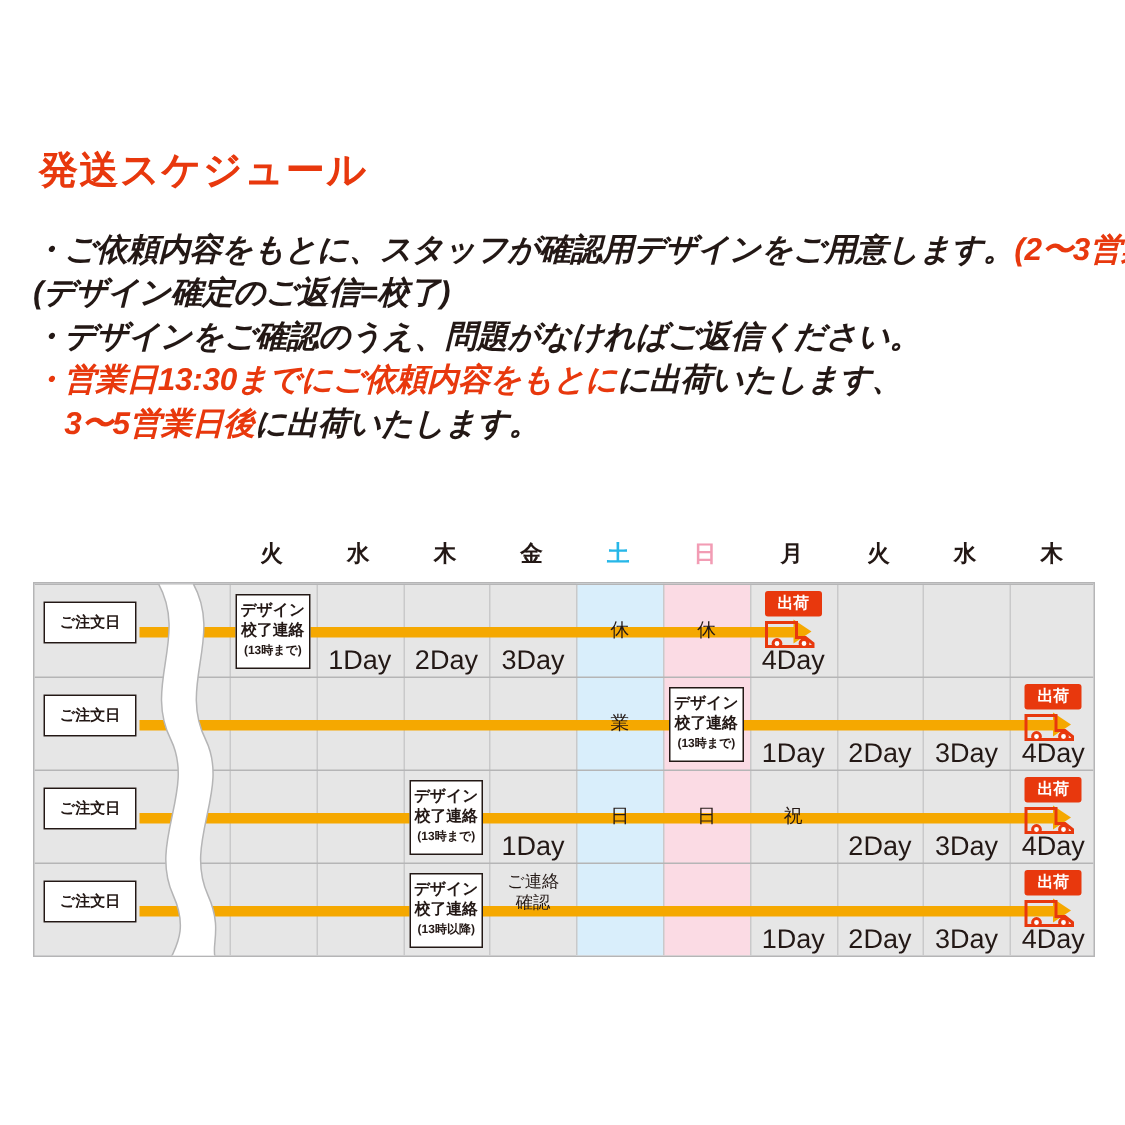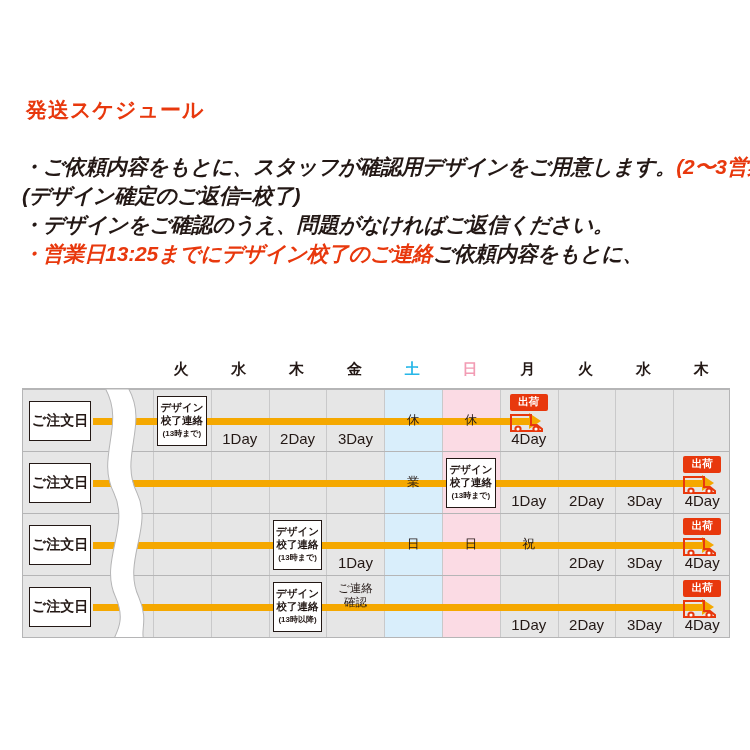--- a/index.html
+++ b/index.html
@@ -7,21 +7,21 @@
     width:750px;height:750px;
     background:#ffffff;
     font-family:"Liberation Sans","DejaVu Sans",sans-serif;
     color:#231815;
     overflow:hidden;
   }
   .page{position:relative;width:750px;height:750px;}
 
   .title{
     position:absolute;left:26px;top:96px;
-    font-size:21px;font-weight:bold;color:#e8380d;
+    font-size:26px;font-weight:bold;color:#e8380d;
     letter-spacing:1px;
   }
 
   .lines{position:absolute;left:22px;top:152px;width:710px;}
   .line{
     font-size:21px;font-weight:bold;line-height:29px;
     white-space:nowrap;letter-spacing:-0.2px;font-style:italic;
   }
   .red{color:#e8380d;}
   .blk{color:#231815;}
@@ -55,24 +55,24 @@
   .band-sun{background:#fbdbe4;}
 
   .rowline{position:absolute;left:0;right:0;height:1px;background:#b5b5b6;}
   .vline{position:absolute;top:0;bottom:0;width:1px;background:#c9c9ca;}
 
   .row{position:absolute;left:0;right:0;height:62px;}
 
   
   .orderbox{
     position:absolute;left:6px;top:11px;
-    width:62px;height:40px;
+    width:62px;height:28px;
     background:#ffffff;border:1px solid #231815;
     display:flex;align-items:center;justify-content:center;
-    font-size:14px;font-weight:bold;color:#231815;
+    font-size:10px;font-weight:bold;color:#231815;
     box-sizing:border-box;
   }
 
   
   .bar{
     position:absolute;height:7px;background:#f5a800;top:28px;
   }
   .bar:after{
     content:"";position:absolute;right:-11px;top:-5px;
     border-left:12px solid #f5a800;
@@ -93,21 +93,21 @@
     font-weight:bold;color:#231815;
     line-height:1.25;
     z-index:5;
     padding-top:4px;
   }
   .proof .p1{font-size:10.5px;display:block;}
   .proof .p2{font-size:8px;display:block;margin-top:2px;}
 
   .daylabel{
     position:absolute;width:58px;text-align:center;
-    font-size:15px;color:#231815;z-index:4;
+    font-size:18px;color:#231815;z-index:4;
   }
   .kyu{
     position:absolute;width:58px;text-align:center;
     font-size:12.5px;color:#231815;z-index:4;
   }
   .renraku{
     position:absolute;width:58px;text-align:center;
     font-size:11.5px;color:#231815;line-height:1.25;z-index:4;
   }
 
@@ -126,21 +126,22 @@
 <body>
 
 <div class="page">
 
   <div class="title">発送スケジュール</div>
 
   <div class="lines">
       <div class="line"><span class="blk">・ご依頼内容をもとに、スタッフが確認用デザインをご用意します。</span><span class="red">(2〜3営業日)</span></div>
       <div class="line"><span class="blk">(デザイン確定のご返信=校了)</span></div>
       <div class="line"><span class="blk">・デザインをご確認のうえ、問題がなければご返信ください。</span></div>
-      <div class="line"><span class="red">・営業日13:25までに</span><span class="red">デザイン校了のご連絡</span><span class="blk">ご依頼内容をもとに、</span></div>
+      <div class="line"><span class="red">・営業日13:30までに</span><span class="red">ご依頼内容をもとに</span><span class="blk">に出荷いたします、</span></div>
+      <div class="line"><span class="red">　3〜5営業日後</span><span class="blk">に出荷いたします。</span></div>
     </div>
 
   <div class="sched">
     <div class="daysrow">
         <div class="day" style="left: 130px;">火</div>
         <div class="day" style="left: 187.8px;">水</div>
         <div class="day" style="left: 245.6px;">木</div>
         <div class="day" style="left: 303.4px;">金</div>
         <div class="day sat" style="left: 361.2px;">土</div>
         <div class="day sun" style="left: 419px;">日</div>

